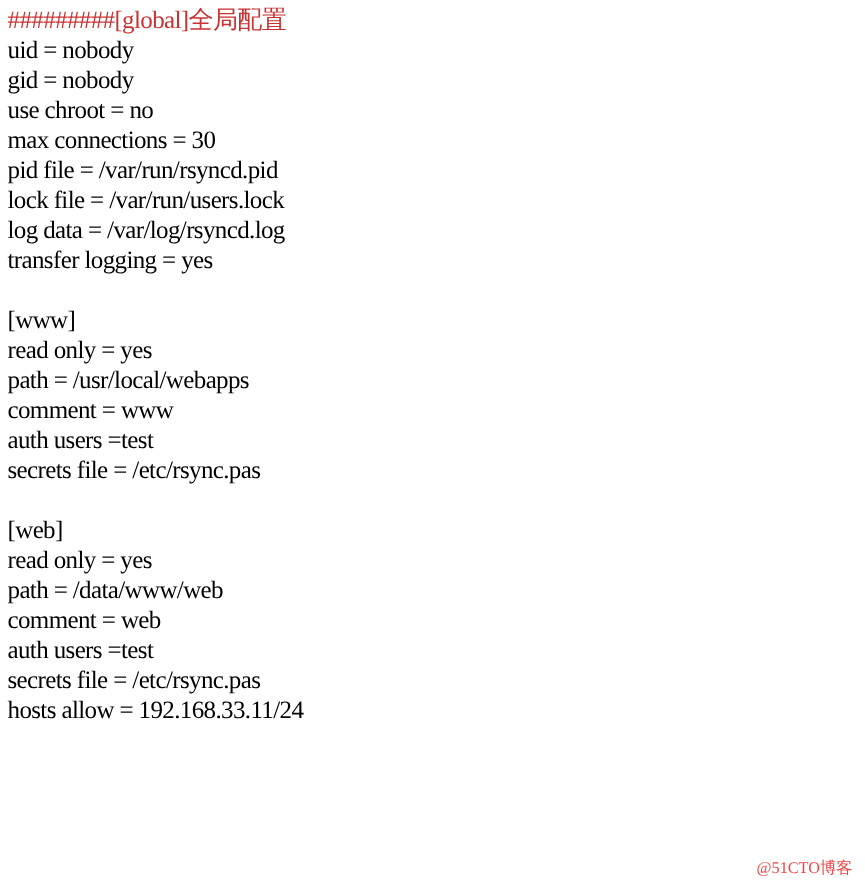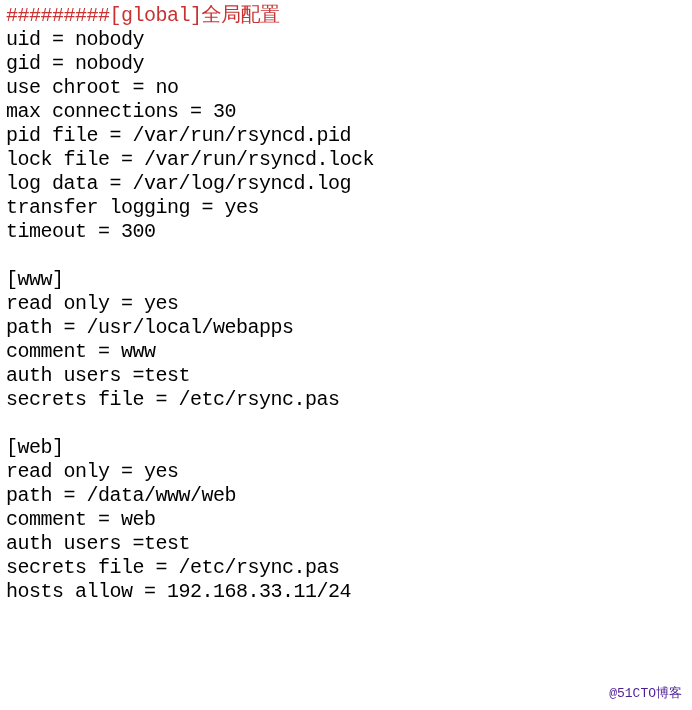--- a/index.html
+++ b/index.html
@@ -15,51 +15,51 @@
       font-size: 20px;
       line-height: 1.2;
       color: #000000;
       padding: 4px 6px;
       position: relative;
       letter-spacing: -0.5px;
     }
     .config-line {
       white-space: pre;
       display: block;
+      font-family: Liberation Serif, serif;
     }
     .blank-line {
       height: 24px;
     }
     .red {
       color: #c83232;
     }
     .watermark {
       position: absolute;
       bottom: 8px;
       right: 10px;
       font-size: 13px;
-      color: #4c1d95;
-      font-family: Liberation Mono, monospace;
+      color: #ef4444;
+      font-family: Liberation Serif, serif;
       letter-spacing: 0;
     }
   </style>
 </head>
 <body>
 
 <div>
   <div class="config-line"><span class="red">#########</span><span class="red">[global]</span><span class="red">全局配置</span></div>
   <div class="config-line">uid = nobody</div>
   <div class="config-line">gid = nobody</div>
   <div class="config-line">use chroot = no</div>
   <div class="config-line">max connections = 30</div>
   <div class="config-line">pid file = /var/run/rsyncd.pid</div>
-  <div class="config-line">lock file = /var/run/rsyncd.lock</div>
+  <div class="config-line">lock file = /var/run/users.lock</div>
   <div class="config-line">log data = /var/log/rsyncd.log</div>
   <div class="config-line">transfer logging = yes</div>
-  <div class="config-line">timeout = 300</div>
   <div class="blank-line"></div>
   <div class="config-line">[www]</div>
   <div class="config-line">read only = yes</div>
   <div class="config-line">path = /usr/local/webapps</div>
   <div class="config-line">comment = www</div>
   <div class="config-line">auth users =test</div>
   <div class="config-line">secrets file = /etc/rsync.pas</div>
   <div class="blank-line"></div>
   <div class="config-line">[web]</div>
   <div class="config-line">read only = yes</div>

